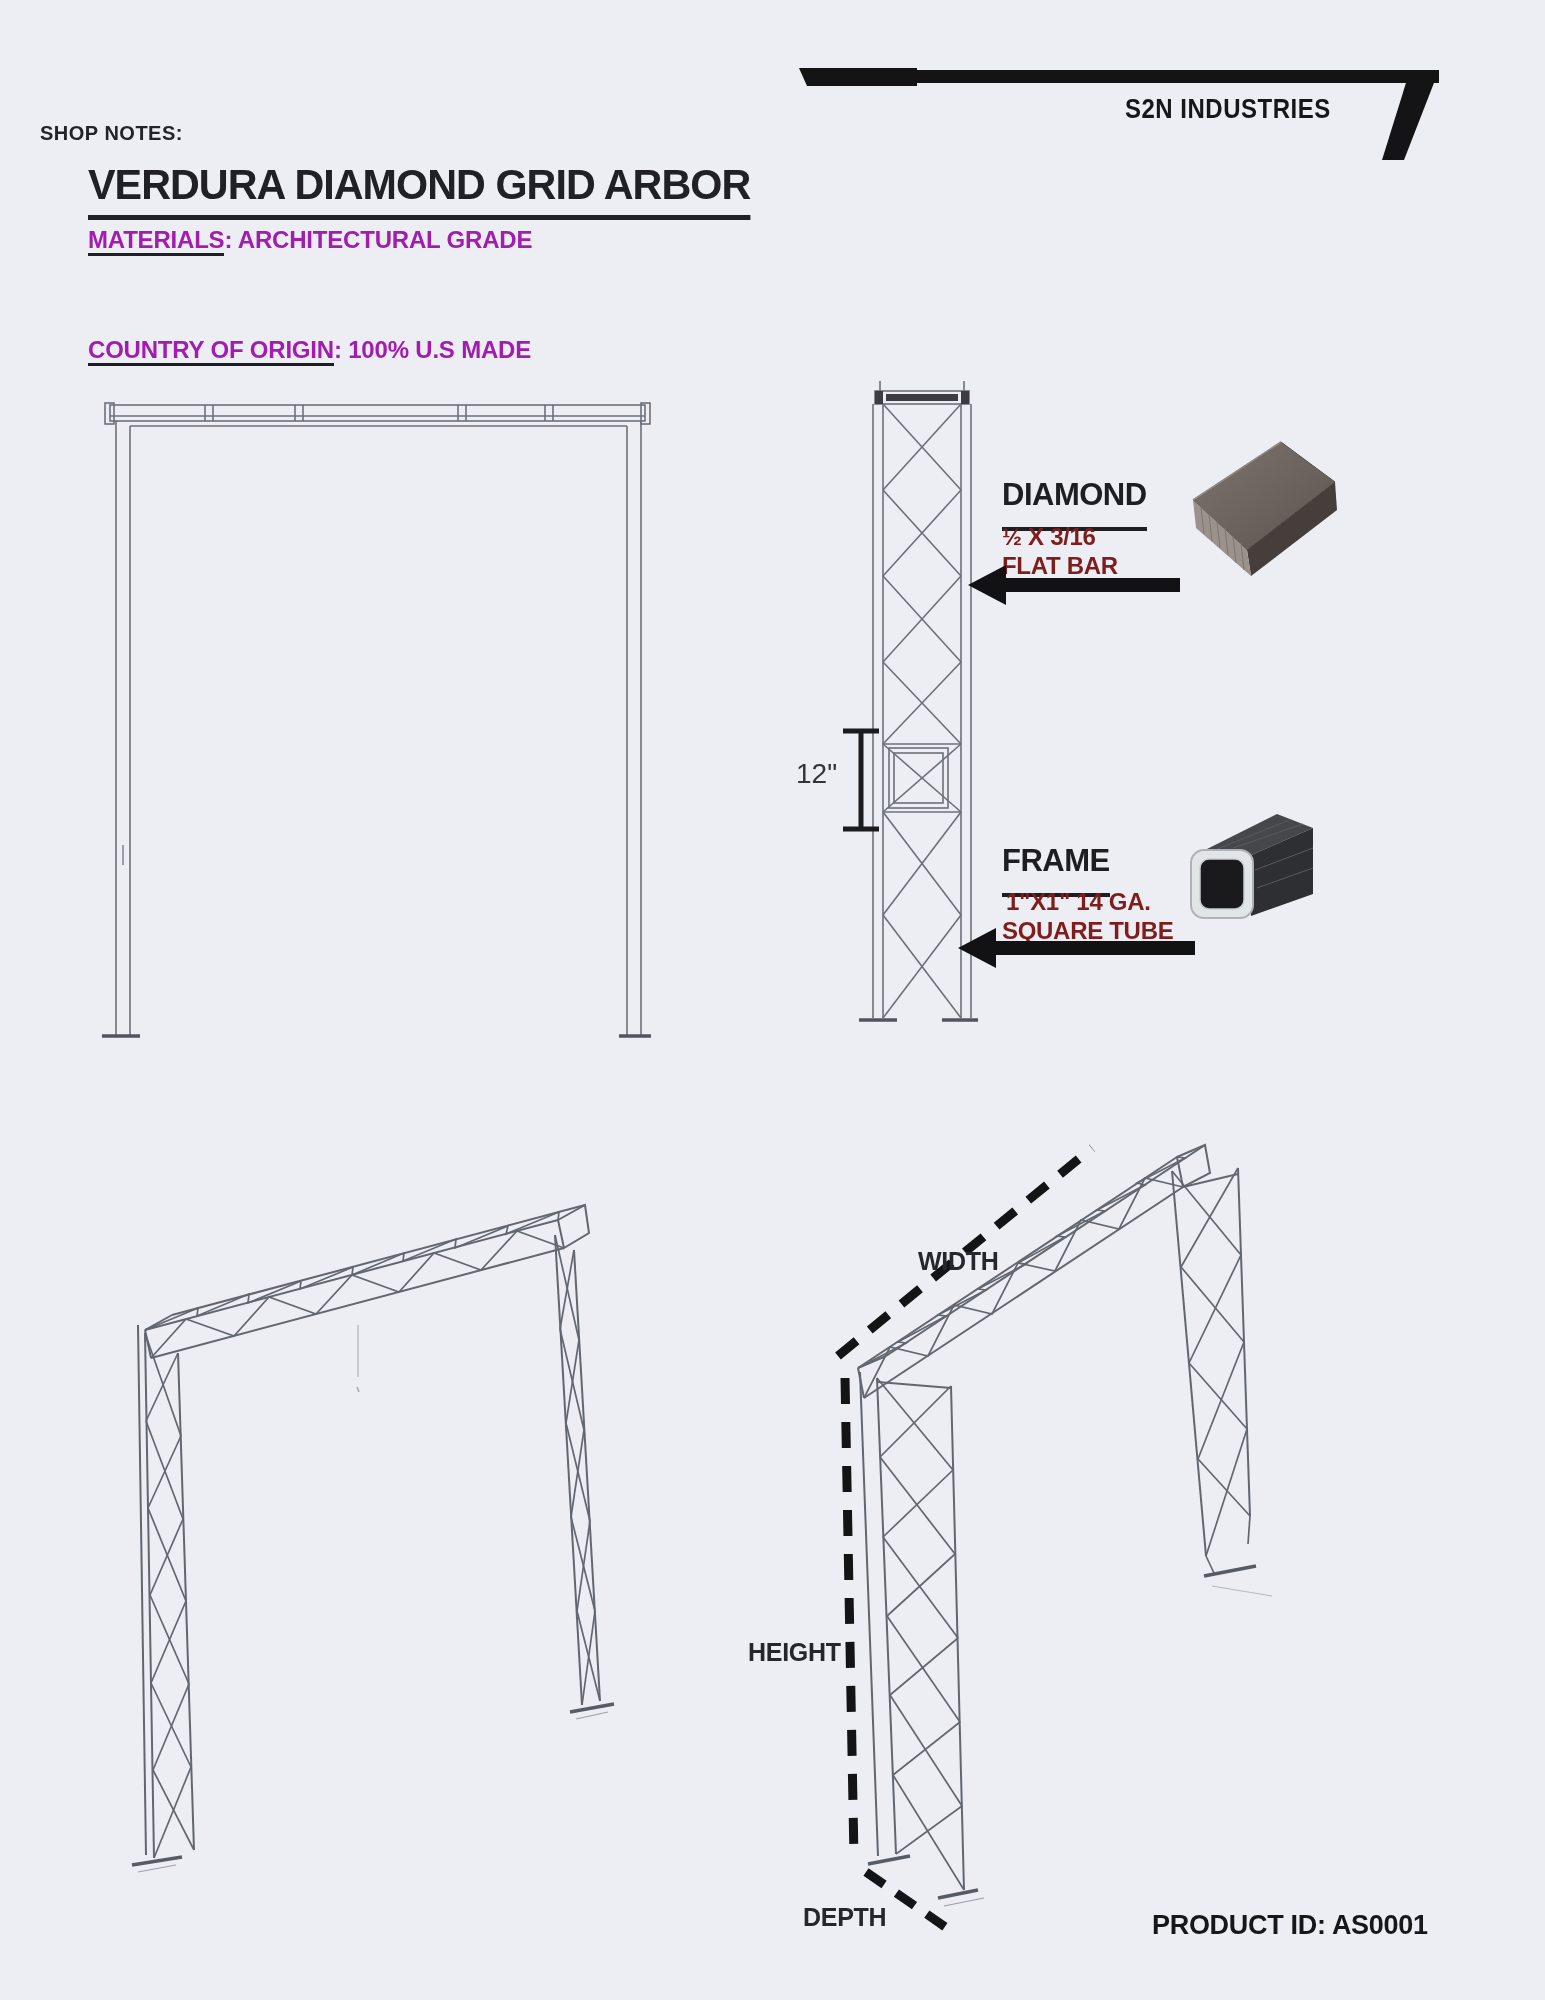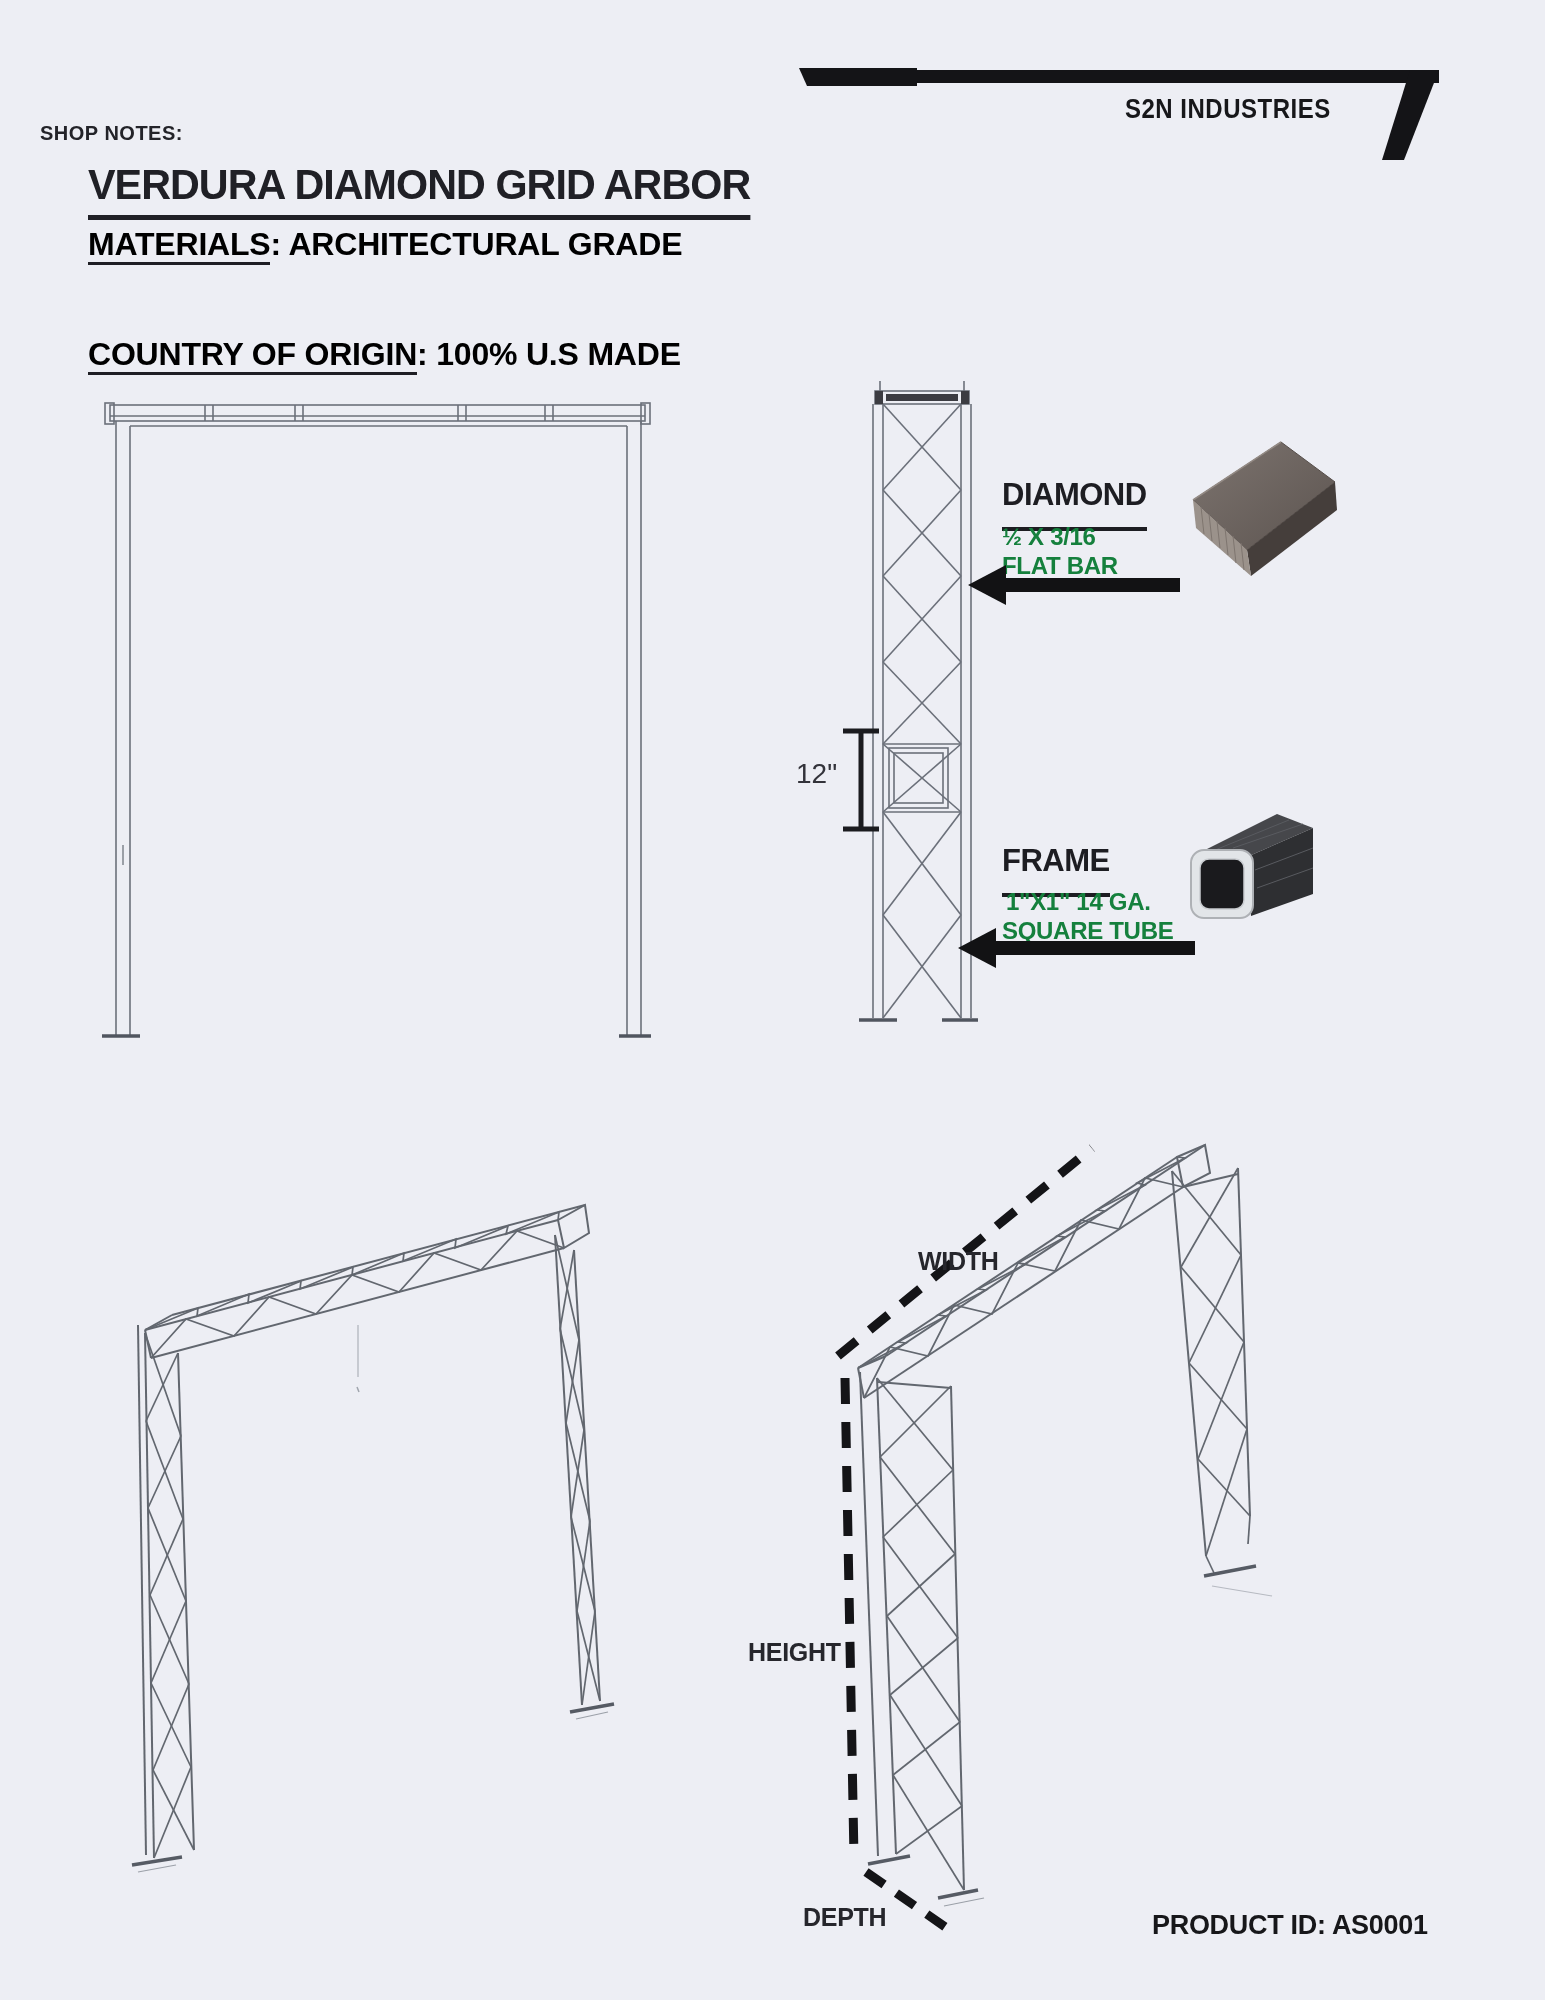--- a/index.html
+++ b/index.html
@@ -9,30 +9,30 @@
     font-family:"Liberation Sans", sans-serif;
   }
   .abs{position:absolute;}
   .ul3{border-bottom:3px solid #1e1e24;display:inline;}
   .shopnotes{font-size:20px;font-weight:bold;letter-spacing:.5px;color:#232329;}
   .title{
     font-size:43px;font-weight:bold;letter-spacing:-1px;color:#202026;
     display:inline-block;border-bottom:5px solid #202026;padding-bottom:6px;
     transform:scaleX(.96);transform-origin:left center;white-space:nowrap;
   }
-  .specline{font-size:32px;font-weight:bold;letter-spacing:-.2px;color:#000000;white-space:nowrap;}
+  .specline{font-size:24px;font-weight:bold;letter-spacing:-.2px;color:#a21caf;white-space:nowrap;}
   .brand{
     font-size:24px;font-weight:bold;letter-spacing:.5px;color:#17171a;
     transform:scaleY(1.12);transform-origin:center;white-space:nowrap;
   }
   .callout-title{
     font-size:31px;font-weight:bold;letter-spacing:-.5px;color:#1d1d22;
     display:inline-block;border-bottom:4px solid #1d1d22;padding-bottom:14px;white-space:nowrap;
   }
-  .callout-line{font-size:24px;font-weight:bold;letter-spacing:-.3px;color:#15803d;white-space:nowrap;}
+  .callout-line{font-size:24px;font-weight:bold;letter-spacing:-.3px;color:#7f1d1d;white-space:nowrap;}
   .dim-label{font-size:25px;font-weight:bold;letter-spacing:-.3px;color:#26262c;white-space:nowrap;}
   .dim12{font-size:28px;color:#33333a;letter-spacing:0;}
   .productid{font-size:27px;font-weight:bold;letter-spacing:-.3px;color:#17171a;white-space:nowrap;}
   svg{display:block;}
 </style>
 </head>
 <body>
 
 <div id="page">
 

